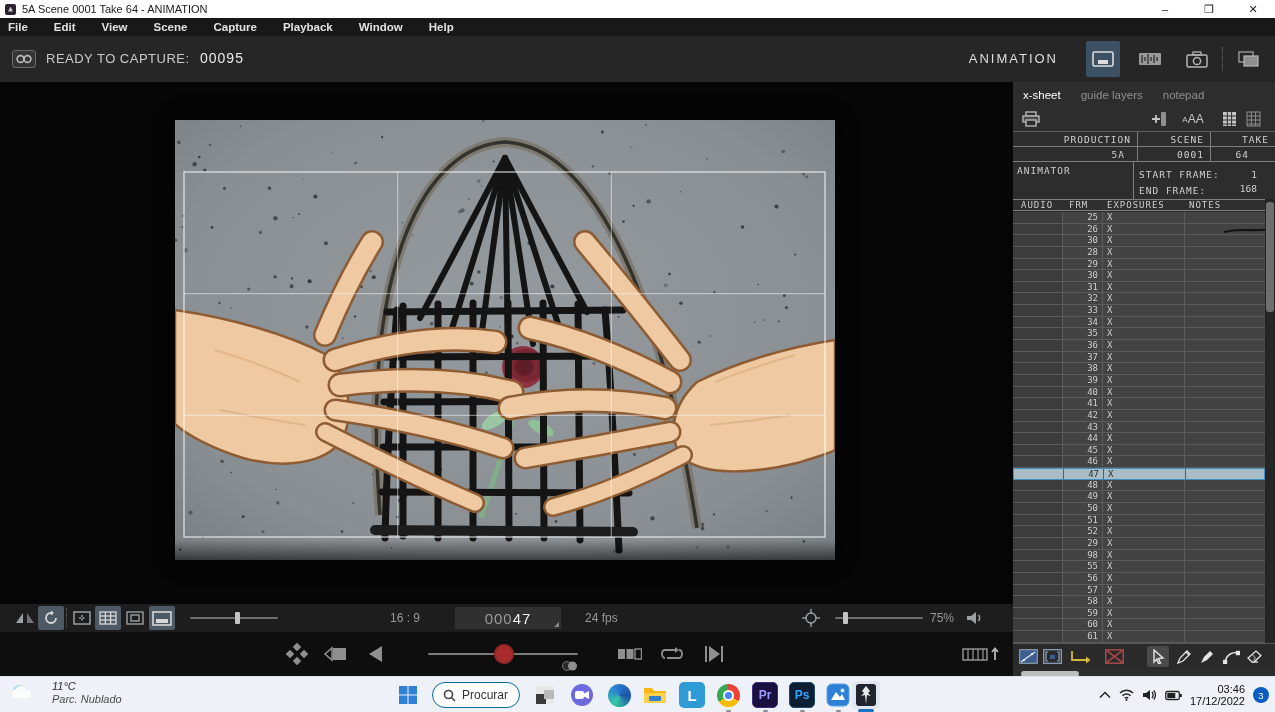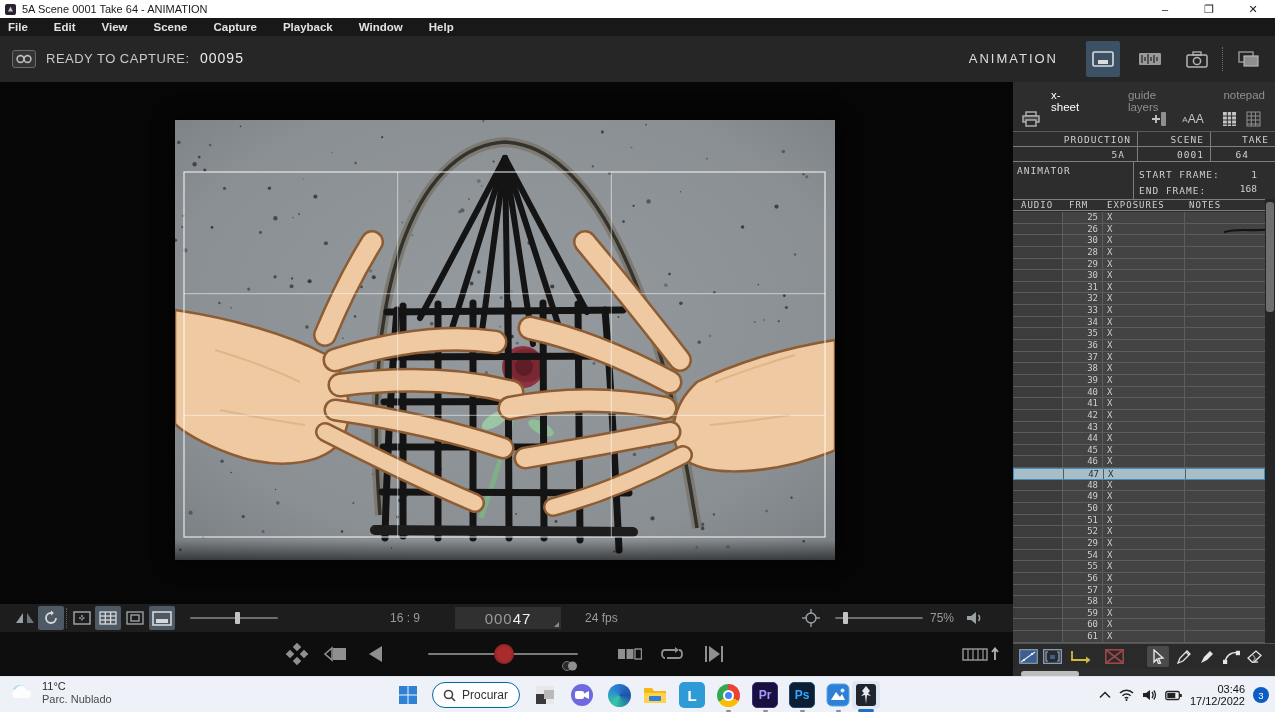--- a/index.html
+++ b/index.html
@@ -48,21 +48,21 @@
 
   
   .playback { position:absolute; left:0; top:550px; width:1013px; height:44px; background:#0e0e0e; }
   .pb-btn { position:absolute; top:8px; width:28px; height:28px; display:flex; align-items:center; justify-content:center; }
   .timeline-track { position:absolute; left:428px; top:21px; width:150px; height:2px; background:#7a7a7a; border-radius:1px; }
   .timeline-knob { position:absolute; left:494px; top:12px; width:20px; height:20px; border-radius:50%; background:#a82c2c; border:3px solid #63202​0; box-shadow:inset 0 0 3px #5f1a1a; }
 
   
   .xsheet { position:absolute; left:1013px; top:82px; width:262px; height:594px; background:#2d2d2d; font-family:"DejaVu Sans Mono", monospace; color:#cfcfcf; }
   .xtabs { position:absolute; left:0; top:4px; width:262px; height:20px; display:flex; font-family:"Liberation Sans", sans-serif; }
-  .xtab { font-size:11.5px; color:#8f8f8f; padding:3px 10px;margin-left:28px; }
+  .xtab { font-size:11.5px; color:#8f8f8f; padding:3px 10px; }
   .xtab.active { color:#ffffff; }
   .xtools { position:absolute; left:0; top:24px; width:262px; height:26px; border-bottom:1px solid #5a5a5a; }
   .xtool { position:absolute; top:2px; width:24px; height:22px; display:flex; align-items:center; justify-content:center; }
   .prod-table { position:absolute; left:0; top:50px; width:262px; height:30px; font-size:9.5px; }
   .pt-cell { position:absolute; border-left:1px solid #7e7e7e; border-bottom:1px solid #7e7e7e; text-align:right; padding:2px 6px 0 0; height:15px; letter-spacing:1px; }
   .animator-blk { position:absolute; left:0; top:80px; width:262px; height:37px; font-size:9.5px; }
   .xcolhead { position:absolute; left:0; top:117px; width:252px; height:12px; background:#2f2f2f; border-top:1px solid #7e7e7e; border-bottom:1px solid #7e7e7e; font-size:9px; letter-spacing:1px; display:flex; }
   .xrows { position:absolute; left:0; top:130px; width:252px; height:431px; overflow:hidden; background:#3e3e3e; }
   .xrow { position:relative; width:252px; height:11.65px; background:#434343; border-bottom:1px solid #5c5c5c; display:flex; font-size:9px; line-height:11px; }
   .xrow-sel { background:#a9bdc6; border:1px solid #3f8fc0; color:#2c2c2c; }
@@ -75,21 +75,21 @@
   .scrib { position:absolute; left:38px; top:1px; width:62px; height:10px; }
   .xbottools { position:absolute; left:0; top:561px; width:262px; height:26px; background:#2a2a2a; border-top:1px solid #555; }
   .xbt { position:absolute; top:2px; width:22px; height:21px; display:flex; align-items:center; justify-content:center; border-radius:2px; }
   .xbt.sel { background:#4a4a4a; }
   .vscroll { position:absolute; left:252px; top:117px; width:10px; height:444px; background:#252525; }
   .vthumb { position:absolute; left:1px; top:3px; width:8px; height:110px; background:#6f6f6f; border-radius:3px; }
   .hthumb { position:absolute; left:8px; top:589px; width:58px; height:6px; background:#bdbdbd; border-radius:3px; }
 
   
   .taskbar { position:absolute; left:0; top:676px; width:1275px; height:36px; background:#eef2f8; border-top:1px solid #dfe4ea; color:#1c1c1c; }
-  .weather { position:absolute; left:8px; top:3px; display:flex; align-items:center; gap:8px; }
+  .weather { position:absolute; left:8px; top:3px; display:flex; align-items:center; gap:18px;font-style:italic; }
   .weather-txt { font-size:11px; line-height:13px; color:#2a2a2a; }
   .tb-app { position:absolute; top:4px; width:28px; height:28px; border-radius:4px; display:flex; align-items:center; justify-content:center; }
   .tb-app.active { background:#dfe7f2; }
   .run-dot { position:absolute; bottom:-3px; left:12px; width:5px; height:2.5px; border-radius:2px; background:#8b9098; }
   .active-bar { position:absolute; bottom:-3px; left:6px; width:16px; height:3px; border-radius:2px; background:#1a72c4; }
   .search-pill { position:absolute; left:432px; top:5px; width:88px; height:26px; background:#ffffff; border:1px solid #0369a1; border-radius:13px; display:flex; align-items:center; gap:6px; padding-left:10px; font-size:12px; color:#333; }
   .tray { position:absolute; right:6px; top:0; height:36px; display:flex; align-items:center; gap:8px; }
   .tray-time { text-align:right; font-size:11px; line-height:12.5px; color:#111; }
   .badge { width:16px; height:16px; border-radius:50%; background:#0a5dc2; color:#fff; font-size:9.5px; display:flex; align-items:center; justify-content:center; }
   .ico-app { font-weight:bold; font-size:12px; border-radius:5px; width:26px; height:26px; display:flex; align-items:center; justify-content:center; }
@@ -829,21 +829,21 @@
           <span class="xc xc-notes"></span>
         </div>
         <div class="xrow">
           <span class="xc xc-audio"></span>
           <span class="xc xc-frm">29</span>
           <span class="xc xc-exp">X</span>
           <span class="xc xc-notes"></span>
         </div>
         <div class="xrow">
           <span class="xc xc-audio"></span>
-          <span class="xc xc-frm">54</span>
+          <span class="xc xc-frm">98</span>
           <span class="xc xc-exp">X</span>
           <span class="xc xc-notes"></span>
         </div>
         <div class="xrow">
           <span class="xc xc-audio"></span>
           <span class="xc xc-frm">55</span>
           <span class="xc xc-exp">X</span>
           <span class="xc xc-notes"></span>
         </div>
         <div class="xrow">

